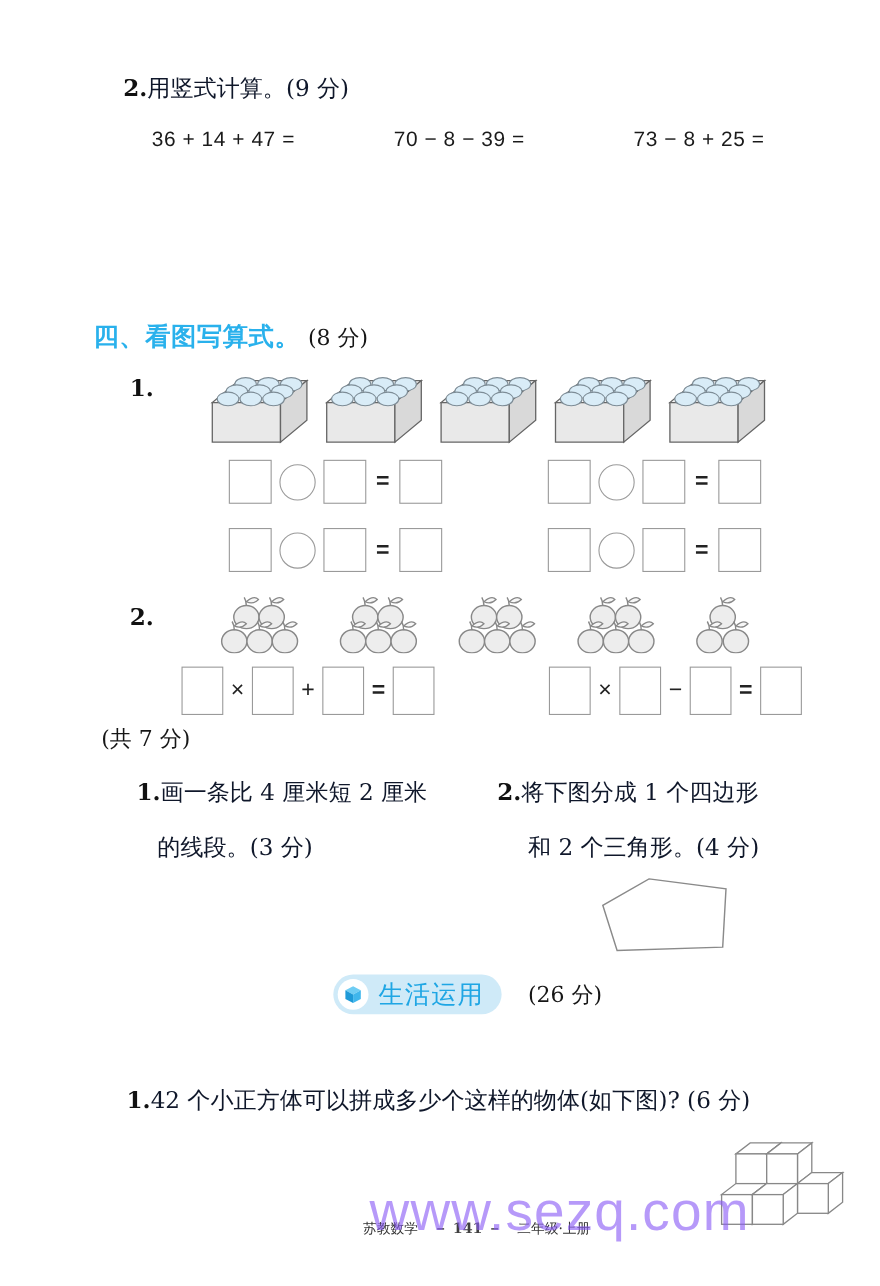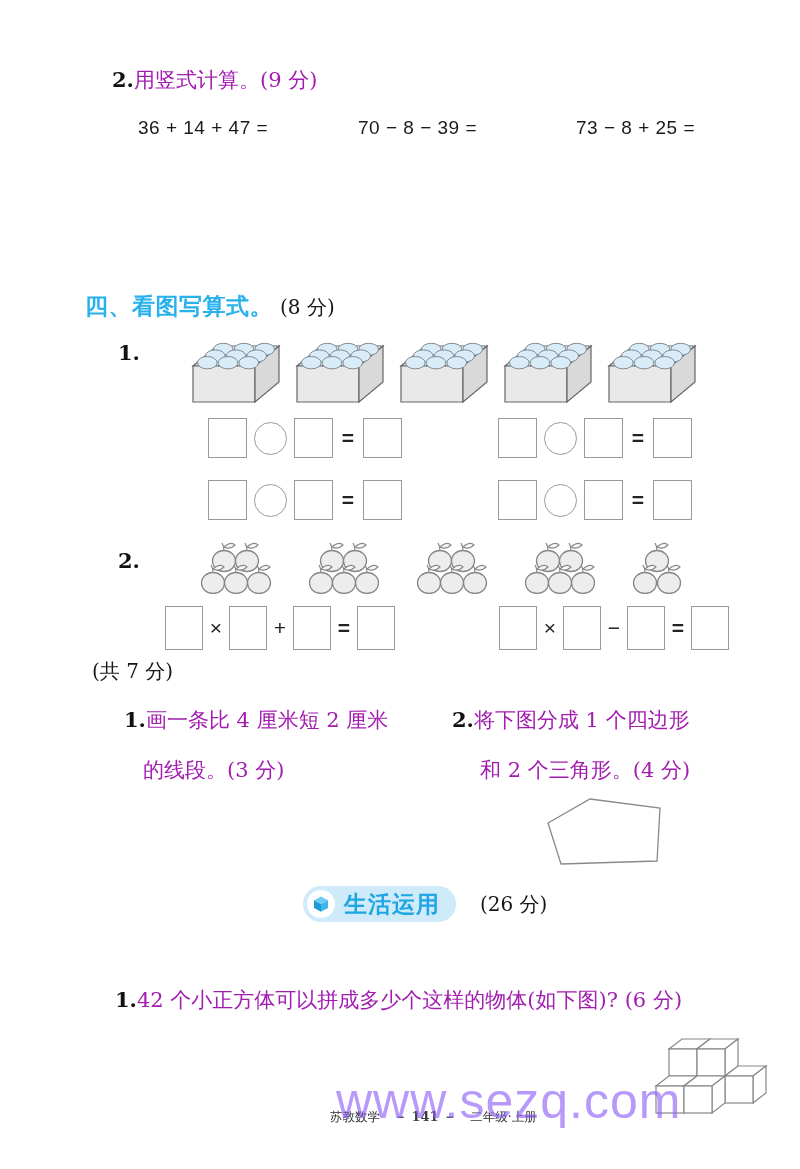--- a/index.html
+++ b/index.html
@@ -7,38 +7,38 @@
   .page{
     position:relative;
     width:800px;height:1169px;
     margin:0 auto;
     background:#ffffff;
     overflow:hidden;
     font-family:"DejaVu Serif", serif;
     color:#111;
   }
   .abs{position:absolute;}
-  .body-text{font-size:21px;color:#a21caf;font-family:"DejaVu Serif", serif;}
+  .body-text{font-size:21px;color:#0f172a;font-family:"DejaVu Serif", serif;}
   .eq-text{font-family:"Liberation Sans", sans-serif;font-size:19px;color:#1a1a1a;letter-spacing:.5px;}
   .sec-head{display:flex;align-items:baseline;}
   .sec-label{font-family:"DejaVu Sans", sans-serif;font-weight:bold;font-size:23px;color:#29b1ec;letter-spacing:.5px;}
   .sec-points{font-family:"DejaVu Serif", serif;font-size:20px;color:#161616;margin-left:7px;}
   .item-num{font-size:21px;font-weight:bold;font-family:"DejaVu Serif", serif;color:#111;}
   .eq-row{display:flex;align-items:center;gap:7px;}
   .eq-row2{display:flex;align-items:center;gap:5px;}
   .blank-box{width:39px;height:40px;border:1.6px solid #9a9a9a;background:#fff;box-sizing:border-box;}
   .blank-box2{width:38px;height:44px;border:1.5px solid #9a9a9a;background:#fff;box-sizing:border-box;}
   .blank-circle{width:33px;height:33px;border:1.5px solid #9a9a9a;border-radius:50%;background:#fff;box-sizing:border-box;}
   .op{font-family:"Liberation Sans", sans-serif;font-size:21px;color:#222;width:16px;text-align:center;}
   .op-eq{font-weight:bold;}
   .fig-row{display:flex;align-items:flex-end;}
   .banner-wrap{display:flex;align-items:center;}
   .banner-pill{display:flex;align-items:center;background:#cfeaf8;border-radius:18px;padding:3px 16px 3px 4px;height:30px;}
   .banner-icon-circle{width:28px;height:28px;background:#ffffff;border-radius:50%;display:flex;align-items:center;justify-content:center;margin-right:9px;}
-  .banner-label{font-family:"DejaVu Sans", sans-serif;font-weight:bold;font-size:23px;color:#1fa6e4;letter-spacing:1px;}
+  .banner-label{font-family:"DejaVu Sans", sans-serif;font-weight:normal;font-size:23px;color:#1fa6e4;letter-spacing:1px;}
   .banner-points{font-family:"DejaVu Serif", serif;font-size:20px;color:#161616;margin-left:24px;}
   .footer{display:flex;align-items:baseline;gap:14px;font-size:12.5px;color:#333;}
   .footer .pageno{font-size:13px;font-weight:bold;color:#404040;}
   .watermark{
     font-family:"Liberation Sans", sans-serif;
     font-size:50px;color:#8b5cf6;opacity:.62;letter-spacing:1px;
     z-index:10;white-space:nowrap;
   }
   svg{display:block;}
 </style>

